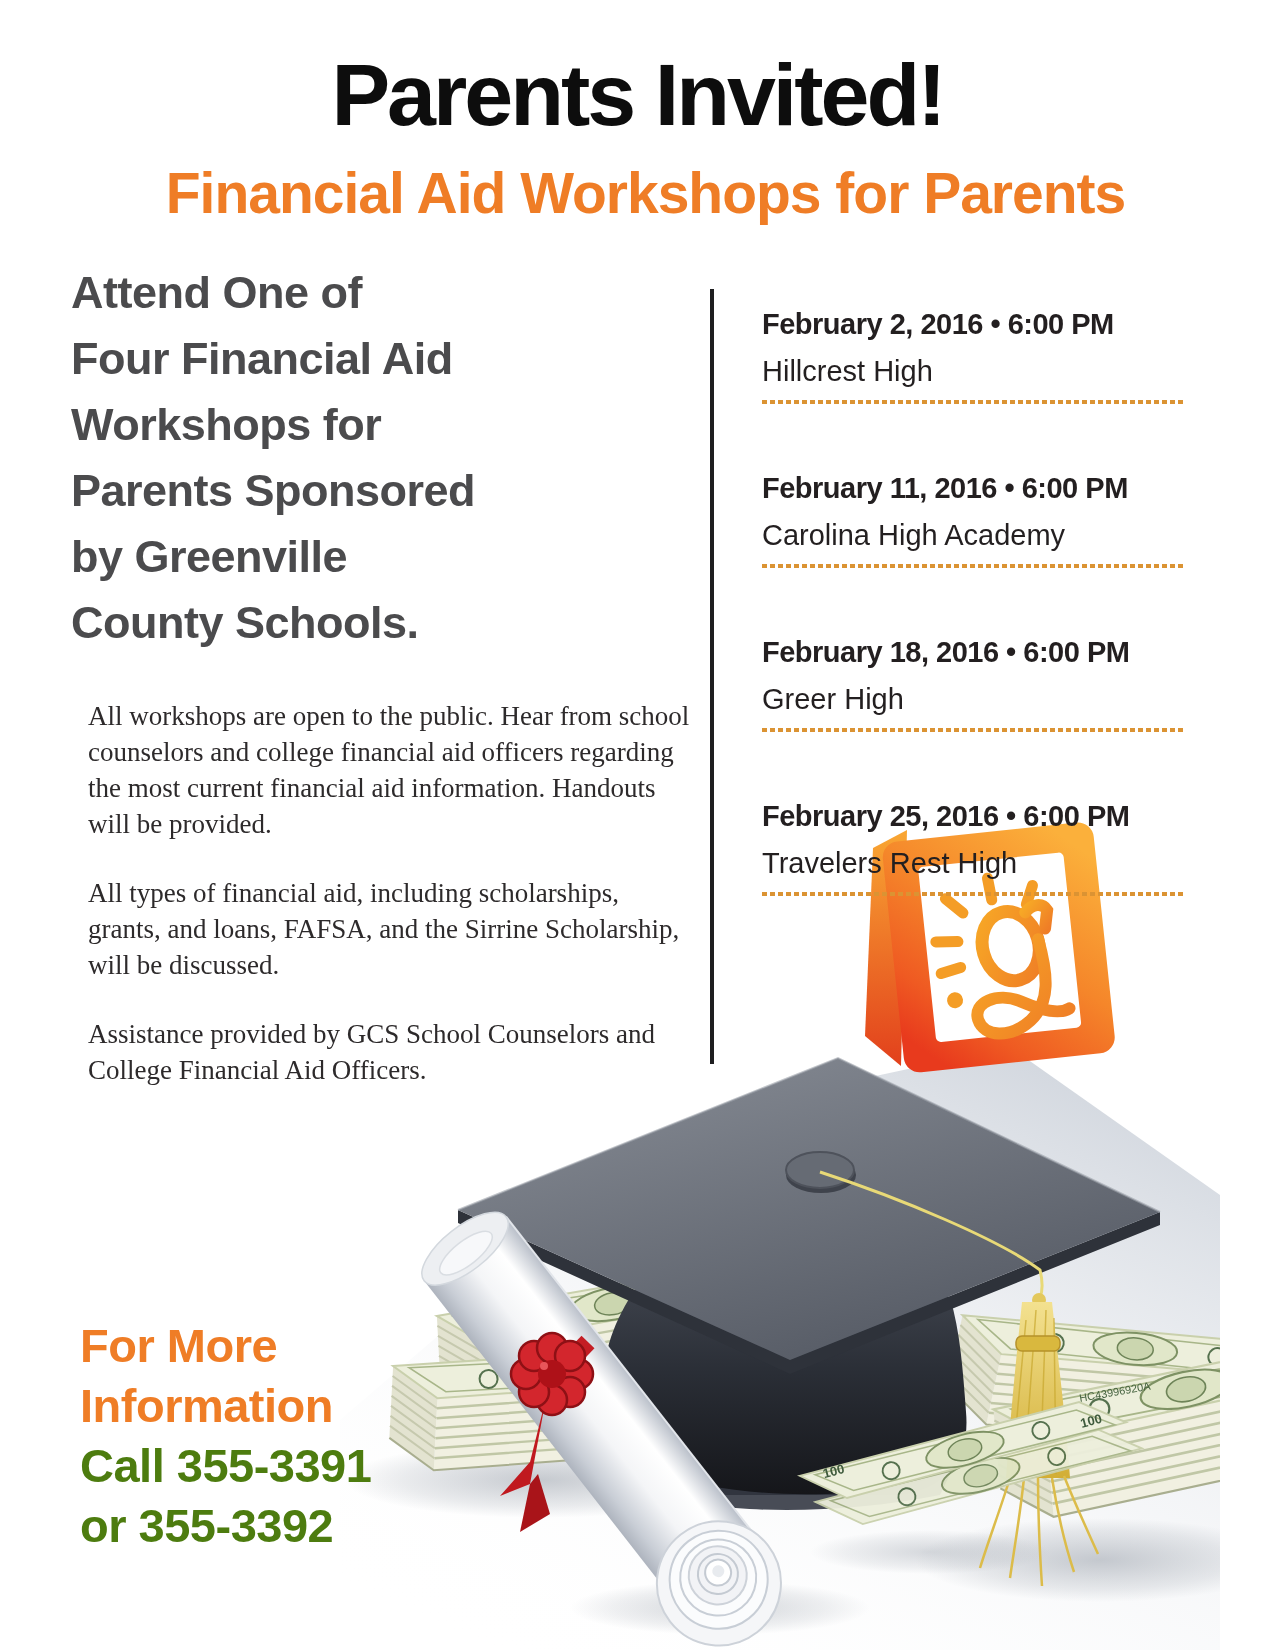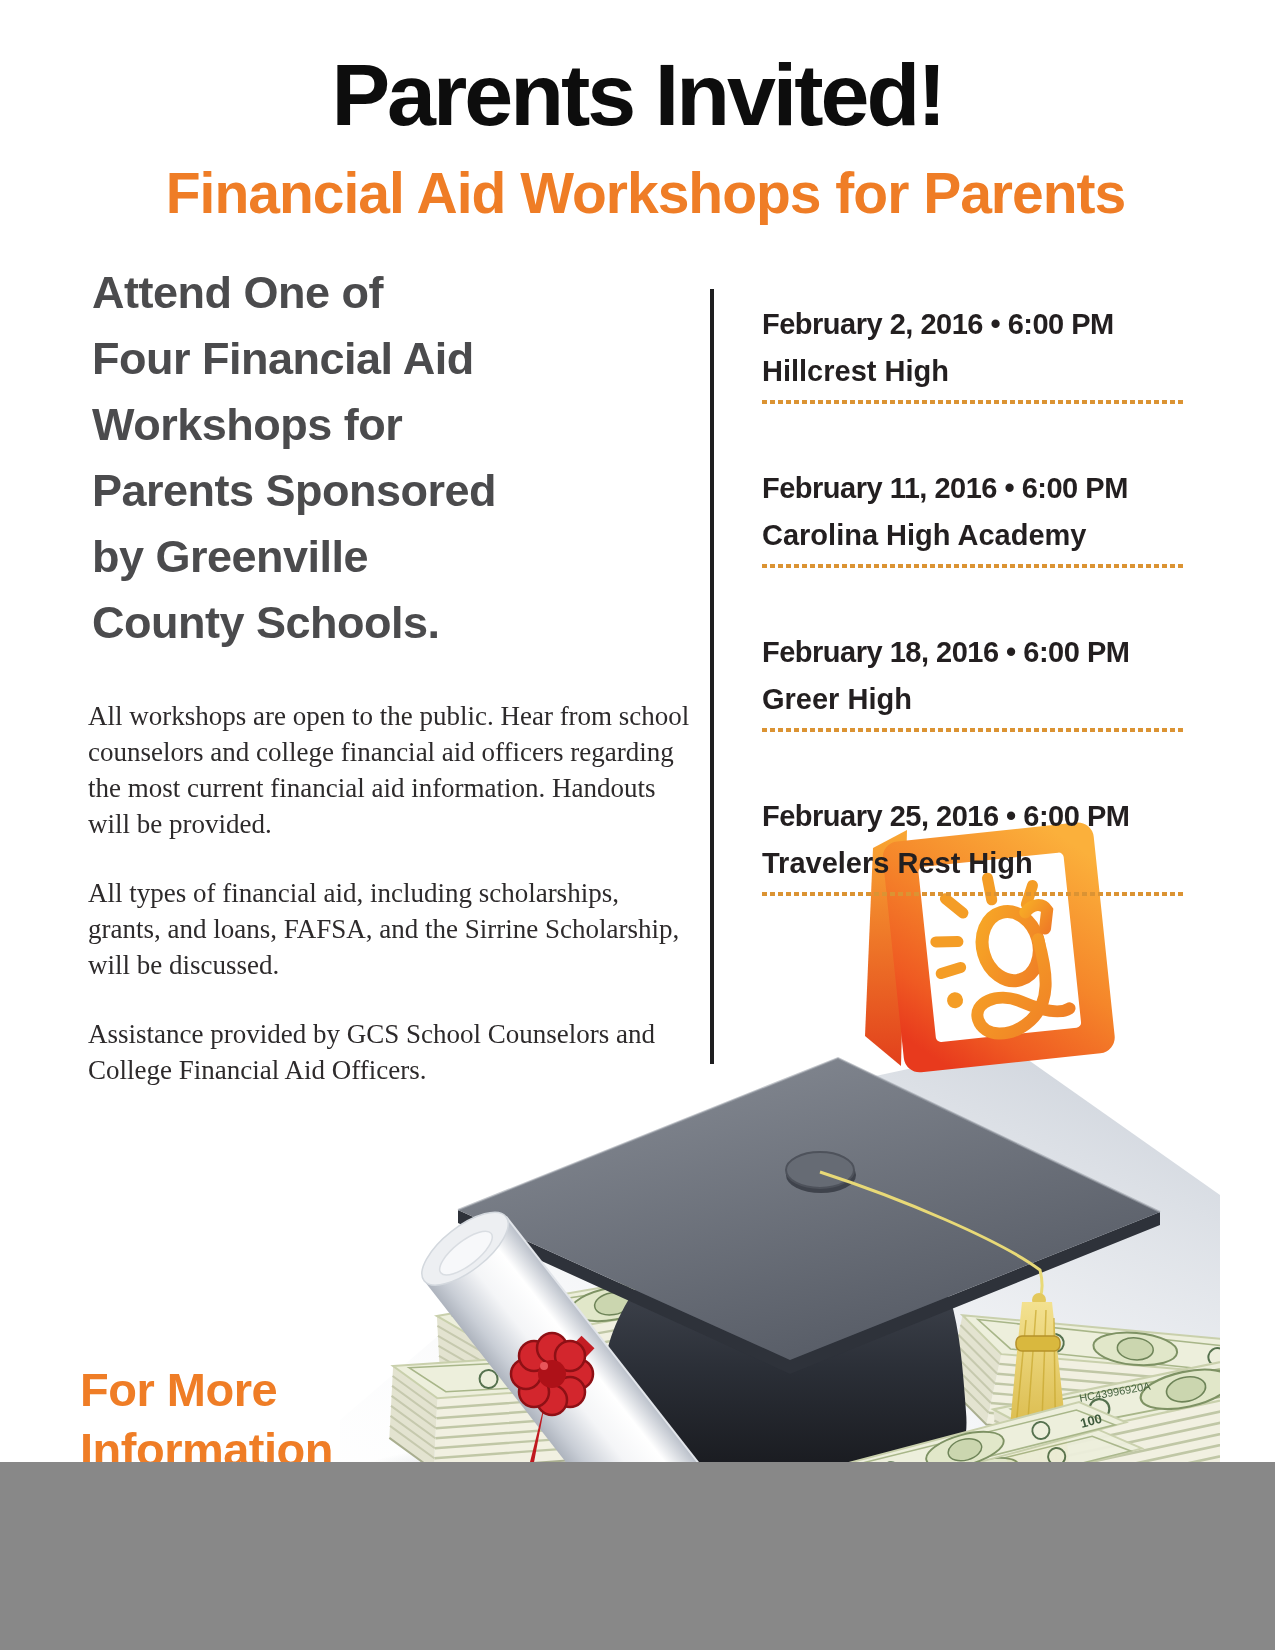--- a/index.html
+++ b/index.html
@@ -1,50 +1,50 @@
 <!DOCTYPE html>
 <html><head>
 <meta charset="utf-8">
 <style>
   html,body{margin:0;padding:0;background:#888;}
   .page{
-    position:relative; width:1275px; height:1462px; background:#ffffff;
+    position:relative; width:1275px; height:1650px; background:#ffffff;
     overflow:hidden; font-family:"Liberation Sans",sans-serif; margin:0 auto;
   }
   .title{
     position:absolute; top:44px; left:0; width:100%; text-align:center;
     font-size:88px; font-weight:bold; letter-spacing:-3px; color:#0d0d0d; white-space:nowrap;
   }
   .subtitle{
     position:absolute; top:160px; left:8px; width:100%; text-align:center;
     font-size:57px; font-weight:bold; letter-spacing:-1px; color:#EF7D26; white-space:nowrap;
   }
   .lead{
-    position:absolute; left:92px; top:260px;
+    position:absolute; left:71px; top:260px;
     font-size:45px; font-weight:bold; color:#4B4B4D; line-height:66px; letter-spacing:-0.5px;
   }
   .paragraphs{
     position:absolute; left:80px; top:698px; width:618px; z-index:3;
     font-family:"Liberation Serif",serif; font-size:27px; line-height:36px; color:#2D2A2B;
   }
   .paragraphs p{margin:0 0 33px 8px;}
   .divider{
     position:absolute; left:710px; top:289px; width:4px; height:775px;
     background:#1E1E20; z-index:3;
   }
   .events{position:absolute; left:762px; top:292px; width:424px; z-index:3;}
   .event{height:150px;margin-top:14px;}
   .event-date{font-size:29px; font-weight:bold; color:#231F20; letter-spacing:-0.5px; line-height:36px; white-space:nowrap;}
-  .event-loc{margin-top:12px; font-size:29px; font-weight:bold; color:#231F20; line-height:34px; white-space:nowrap;}
+  .event-loc{margin-top:12px; font-size:29px; font-weight:normal; color:#231F20; line-height:34px; white-space:nowrap;}
   .dotline{
     margin-top:12px; height:4px;
     background:repeating-linear-gradient(90deg,#DB9333 0 5px, rgba(0,0,0,0) 5px 8px);
   }
   .info{
-    position:absolute; left:80px; top:1360px; z-index:4;
+    position:absolute; left:80px; top:1316px; z-index:4;
     font-size:47px; font-weight:bold; line-height:60px; letter-spacing:-0.5px; white-space:nowrap;
   }
   .info .orange{color:#EF7D26;}
   .info .dark{color:#4d7c0f;}
   .photo-svg{position:absolute; left:340px; top:950px; width:880px; height:700px; z-index:1;}
   .logo-svg{position:absolute; left:853px; top:814px; width:272px; height:268px; z-index:2;}
   svg text{font-family:"Liberation Sans",sans-serif;}
 </style>
 </head>
 <body>

